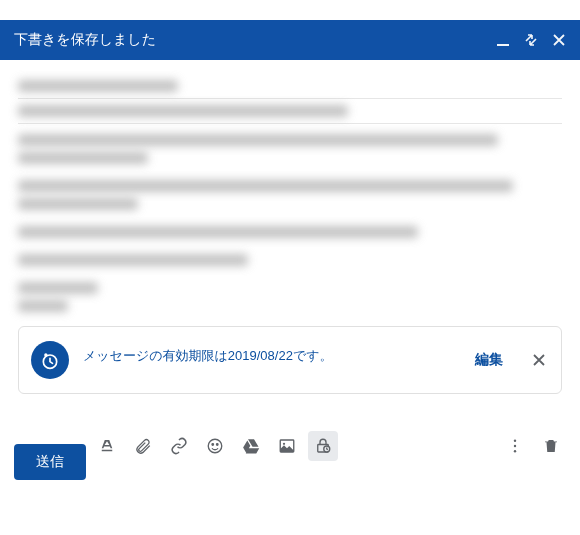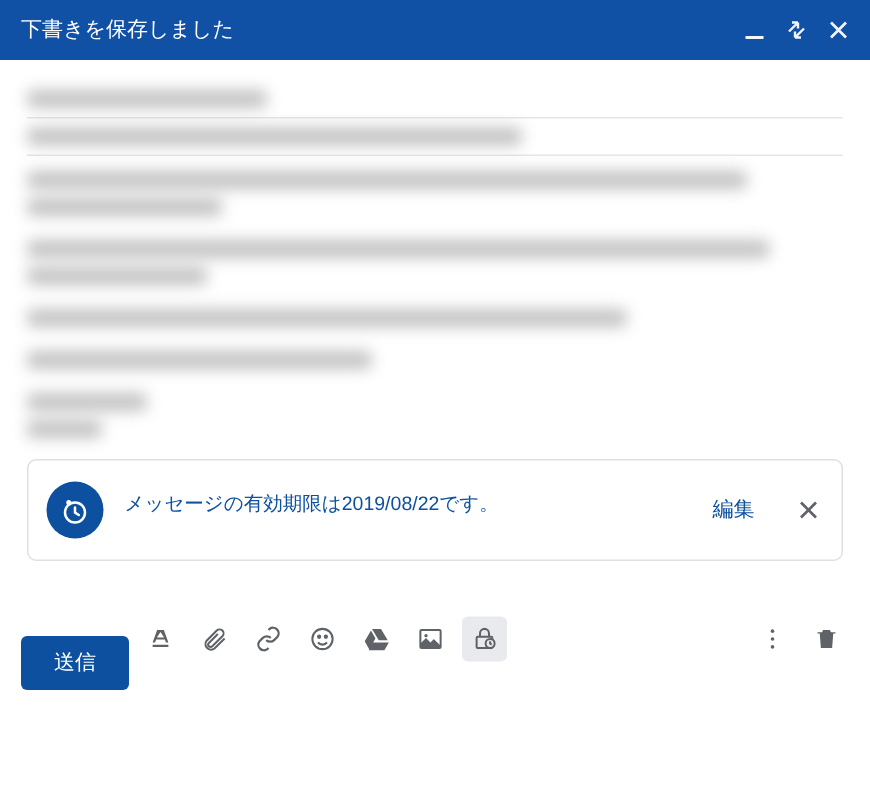--- a/index.html
+++ b/index.html
@@ -23,20 +23,21 @@
     background: #0b57d0;
     background: #0b61cf;
     background: #104e9e;
     background: #0d50b8;
     height: 40px;
     display: flex;
     align-items: center;
     padding: 0 14px;
     color: #fff;
     font-size: 14px;
+    margin-top: 20px;
   }
   .titlebar {
     background:#10539e;
     background:#0e4fa0;
     background:#0b57d0;
     background:#0b51c0;
     background:#0d4ea3;
     background:#0d50a0;
     background:#0d4fa0;
     background:#0f52a8;
@@ -79,20 +80,21 @@
     color:#fff;
     flex-shrink:0;
   }
   .conf-text { flex:1; font-size:12.5px; line-height:1.5; color:#5f6368;}
   .conf-title { color:#0d50a0; font-size:13px; margin-bottom:9px; }
   .edit-btn {
     color:#0d50a0;
     font-size:14px;
     background:none;border:none;cursor:pointer;
     padding:6px 8px;
+    font-weight:bold;
   }
   .close-conf {
     width:20px;height:20px;display:flex;align-items:center;justify-content:center;
     color:#5f6368;cursor:pointer;margin-left:4px;
   }
   .toolbar {
     display:flex;
     align-items:center;
     padding:8px 14px 14px 14px;
     gap:6px;

